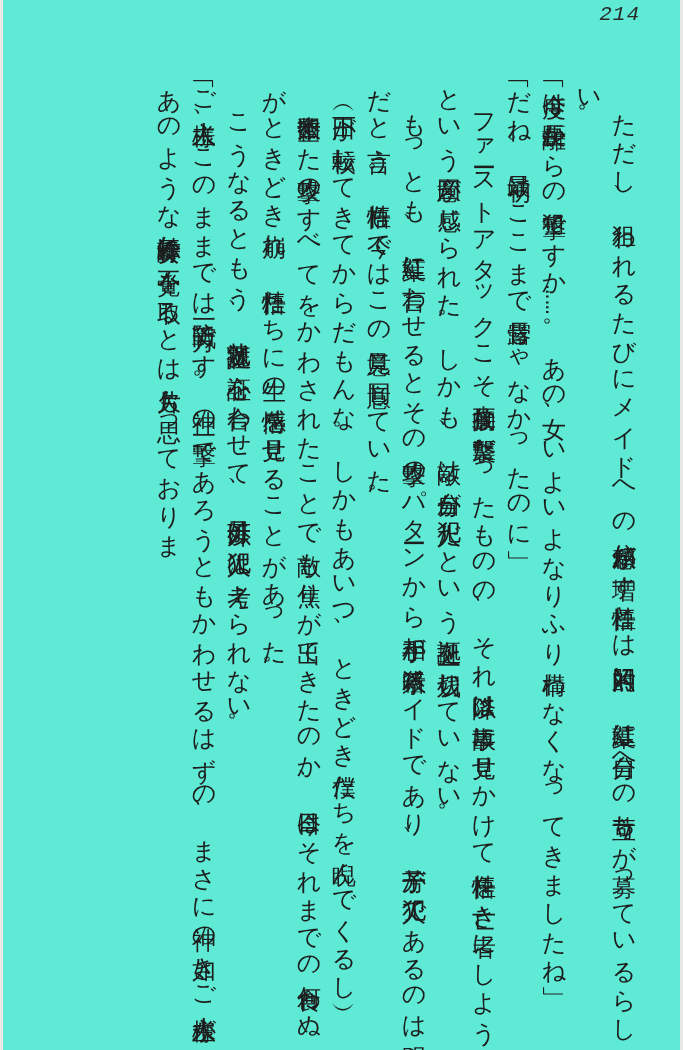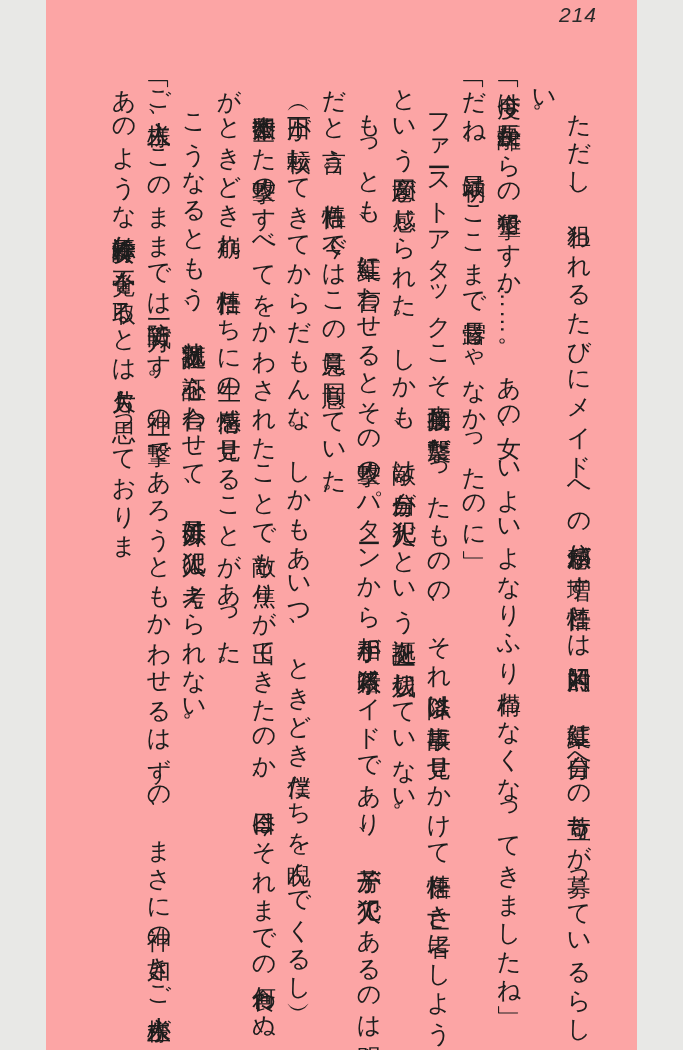--- a/index.html
+++ b/index.html
@@ -2,25 +2,25 @@
 <html lang="ja"><head>
 <meta charset="utf-8">
 <style>
   html, body {
     margin: 0;
     padding: 0;
     background: #e8e8e6;
   }
   .page {
     position: relative;
-    width: 591px;
+    width: 677px;
     height: 1050px;
     margin: 0 auto;
-    background: #fca5a5;
-    font-family: Liberation Sans, sans-serif;
+    background: #5eead4;
+    font-family: Liberation Mono, monospace;
     color: #1d1d1d;
     overflow: hidden;
   }
   .page-number {
     position: absolute;
     top: 3px;
     right: 40px;
     font-size: 21px;
     font-style: italic;
     color: #2a2a2a;

